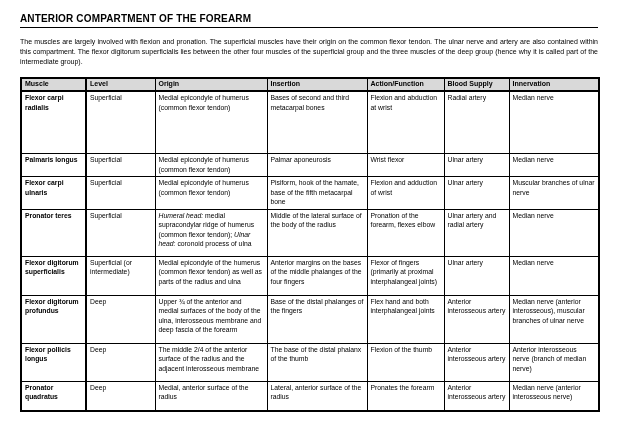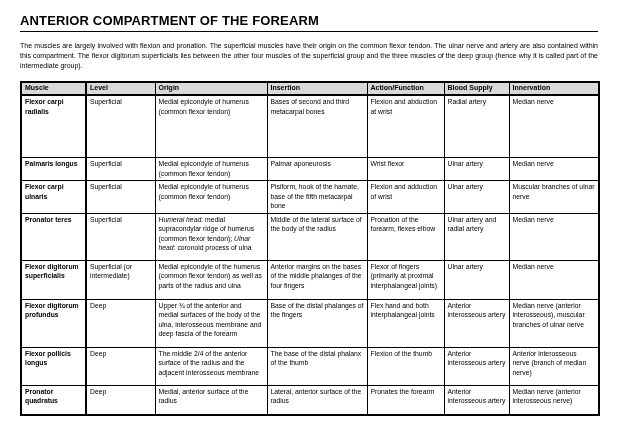--- a/index.html
+++ b/index.html
@@ -8,21 +8,21 @@
     height: 423px;
     background: #ffffff;
     color: #000;
     font-family: "Liberation Sans", sans-serif;
     overflow: hidden;
   }
   .doc {
     padding: 13px 22px 0 20px;
   }
   .title {
-    font-size: 13px;
+    font-size: 10px;
     font-weight: bold;
     letter-spacing: 0.15px;
     padding-bottom: 3px;
     border-bottom: 1px solid #000;
   }
   .intro {
     margin-top: 9px;
     font-size: 7px;
     line-height: 10px;
     text-align: justify;

